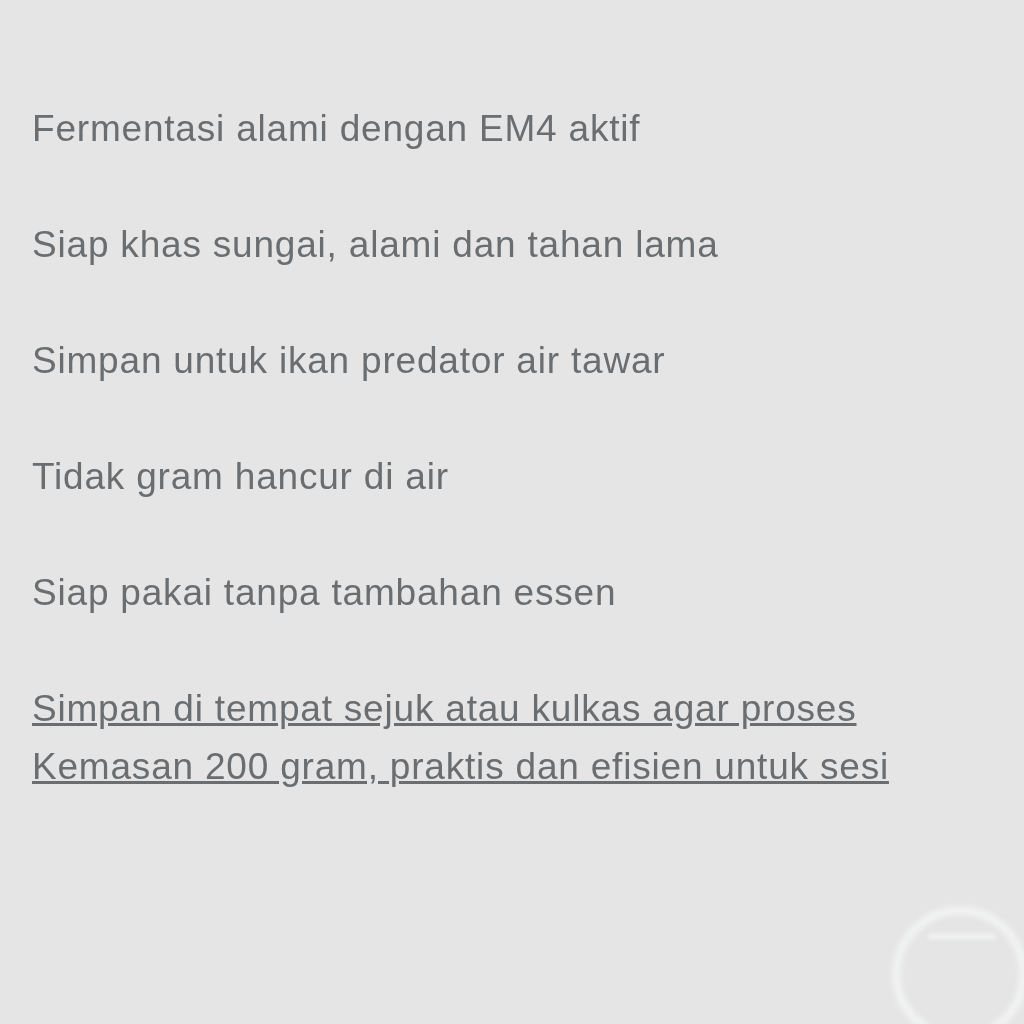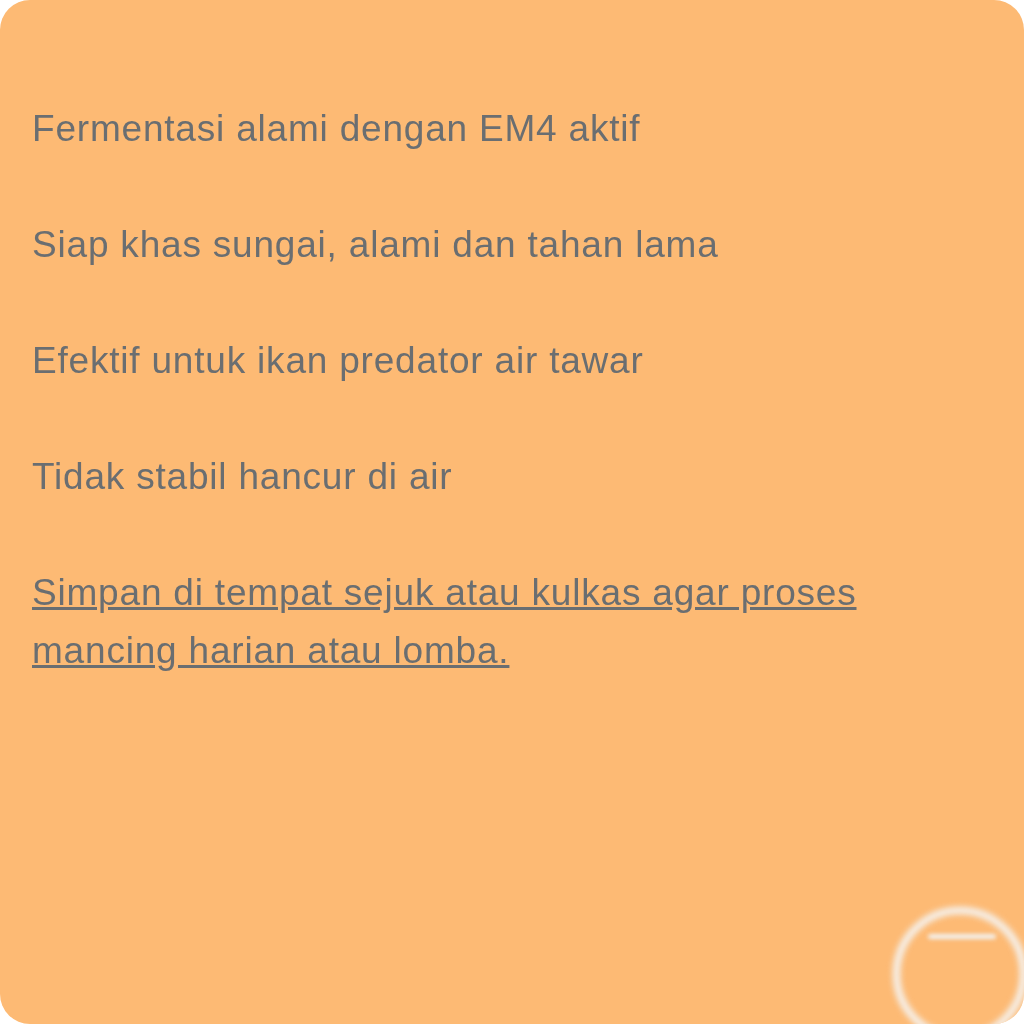--- a/index.html
+++ b/index.html
@@ -4,23 +4,22 @@
 <style>
   * { margin: 0; padding: 0; box-sizing: border-box; }
   html, body {
     width: 1024px; height: 1024px;
     background: #ffffff;
     font-family: "Liberation Sans", "DejaVu Sans", sans-serif;
   }
   .screen {
     position: relative;
     width: 1024px; height: 1024px;
-    background: #fdba74;
+    background: #e5e5e5;
     overflow: hidden;
-    border-radius: 30px;
   }
   .content {
     position: absolute;
     left: 32px; top: 100px; right: 30px;
     color: #6a6e71;
     font-size: 37px;
     font-weight: 300;
     letter-spacing: 0.8px;
   }
   .feature-line {
@@ -56,28 +55,29 @@
 <body>
 
 <div class="screen">
 
   <div class="content">
 
     <div class="feature-line">Fermentasi alami dengan EM4 aktif</div>
 
     <div class="feature-line">Siap khas sungai, alami dan tahan lama</div>
 
-    <div class="feature-line">Efektif untuk ikan predator air tawar</div>
+    <div class="feature-line">Simpan untuk ikan predator air tawar</div>
 
-    <div class="feature-line">Tidak stabil hancur di air</div>
+    <div class="feature-line">Tidak gram hancur di air</div>
 
+    <div class="feature-line">Siap pakai tanpa tambahan essen</div>
 
     <div class="description">
       <div class="desc-line">Simpan di tempat sejuk atau kulkas agar proses</div>
-      <div class="desc-line">mancing harian atau lomba.</div>
+      <div class="desc-line">Kemasan 200 gram, praktis dan efisien untuk sesi</div>
     </div>
 
   </div>
 
   <div class="ghost-button"></div>
   <div class="ghost-button-line"></div>
 
 </div>
 
 </body></html>

